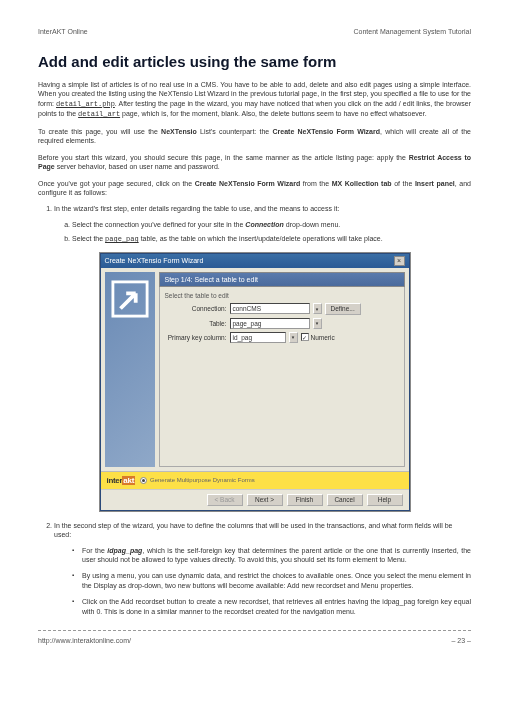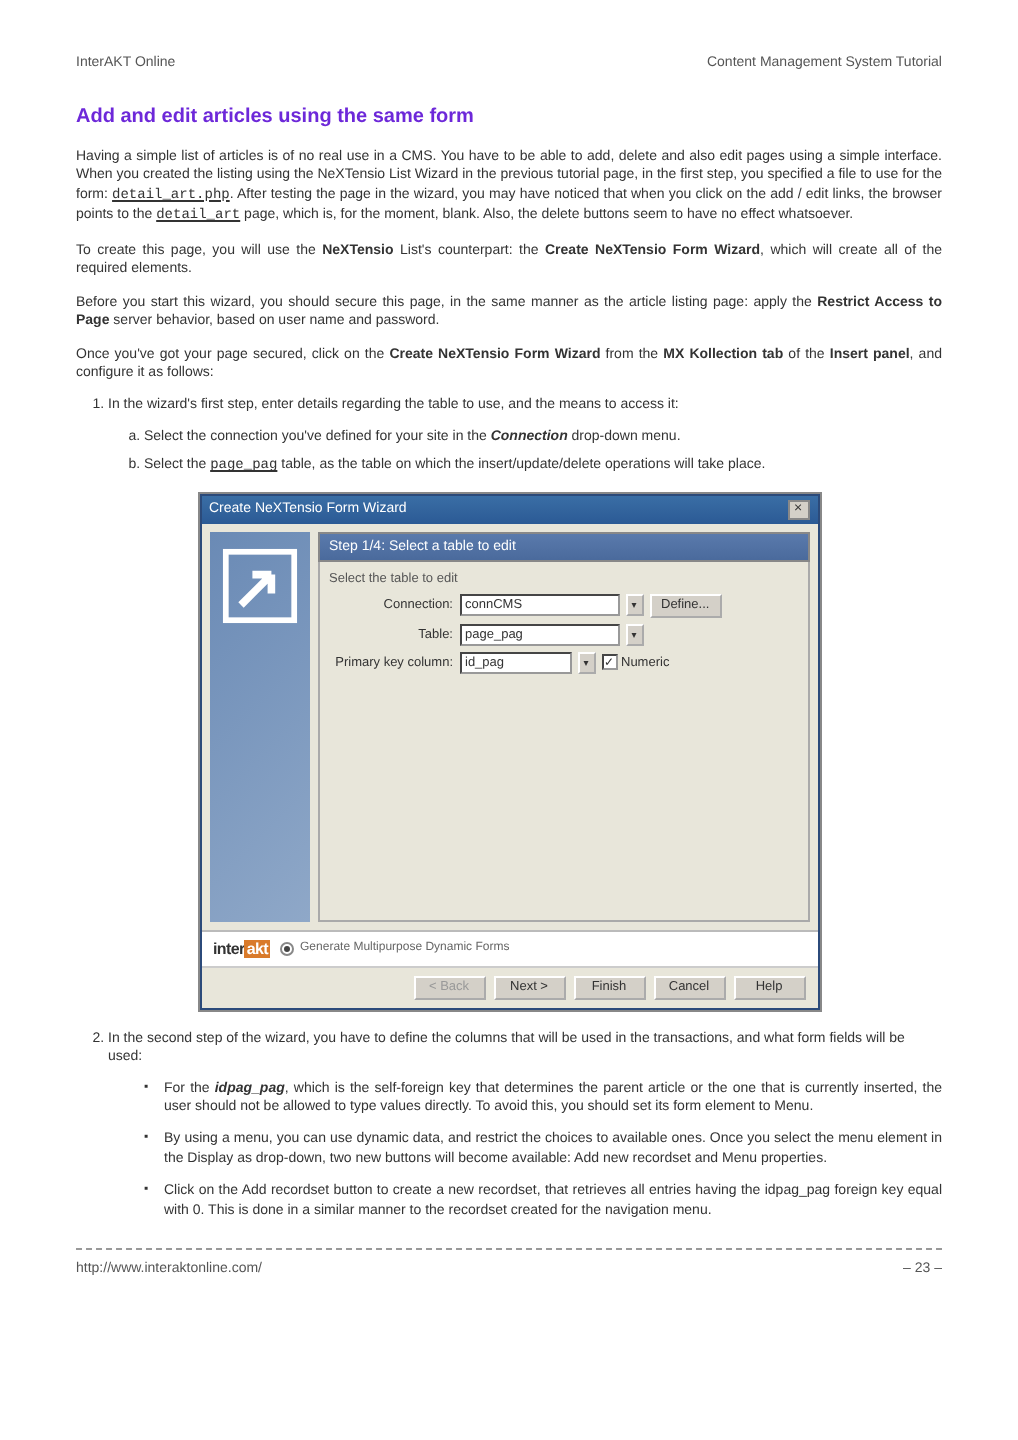--- a/index.html
+++ b/index.html
@@ -7,21 +7,21 @@
     width: 509px;
     height: 720px;
     background: #fff;
     font-family: Verdana, Arial, sans-serif;
     font-size: 7px;
     color: #333;
     padding: 28px 38px 20px 38px;
     position: relative;
   }
   .header-row { display: flex; justify-content: space-between; font-size: 7px; color: #555; margin-bottom: 18px; }
-  h1 { font-size: 10px; font-weight: bold; color: #6d28d9; margin-bottom: 10px; }
+  h1 { font-size: 15px; font-weight: bold; color: #0f172a; margin-bottom: 10px; }
   .para { font-size: 7px; line-height: 1.35; text-align: justify; margin-bottom: 7px; color: #333; }
   .mono { font-family: "Courier New", monospace; font-size: 7px; text-decoration: underline; }
   ol.main { list-style: decimal; margin-left: 16px; font-size: 7px; }
   ol.main > li { margin-bottom: 6px; line-height: 1.35; }
   ol.alpha { list-style: lower-alpha; margin-left: 18px; margin-top: 6px; }
   ol.alpha > li { margin-bottom: 5px; line-height: 1.35; }
   ul.bullets { list-style: none; margin-left: 18px; margin-top: 6px; }
   ul.bullets > li { margin-bottom: 7px; line-height: 1.35; text-align: justify; position: relative; padding-left: 10px; }
   ul.bullets > li::before { content: "▪"; position: absolute; left: 0; top: 0; font-size: 6px; }
   b { font-weight: bold; }
@@ -83,21 +83,21 @@
   .wiz-btn {
     background: #d4d0c8; border: 1px outset #fff;
     font-size: 6.5px; padding: 1px 5px; height: 12px;
     display: inline-flex; align-items: center;
   }
   .wiz-check { display: flex; align-items: center; gap: 2px; font-size: 6.5px; }
   .wiz-check .box { width: 8px; height: 8px; background: #fff; border: 1px inset #999; display:flex; align-items:center; justify-content:center; font-size:6px; color:#333; }
   .wiz-footer1 {
     display: flex; align-items: center; gap: 5px;
     padding: 4px 6px; border-top: 1px solid #bbb;
-    background: #ffffff;
+    background: #fde047;
   }
   .wiz-logo { font-size: 8px; font-weight: bold; color: #333; letter-spacing: -0.3px; }
   .wiz-logo .b { background:#d97a2a; color:#fff; padding:0 1px; }
   .wiz-radio { display:flex; align-items:center; gap:3px; font-size:6px; color:#666; }
   .wiz-radio .r { width:7px; height:7px; border:1px solid #888; border-radius:50%; background:#fff; position:relative; }
   .wiz-radio .r.on::after { content:""; position:absolute; inset:1px; background:#444; border-radius:50%; }
   .wiz-footer2 {
     display: flex; justify-content: flex-end; gap: 4px;
     padding: 4px 6px; background: #e8e6da; border-top: 1px solid #ccc;
   }

